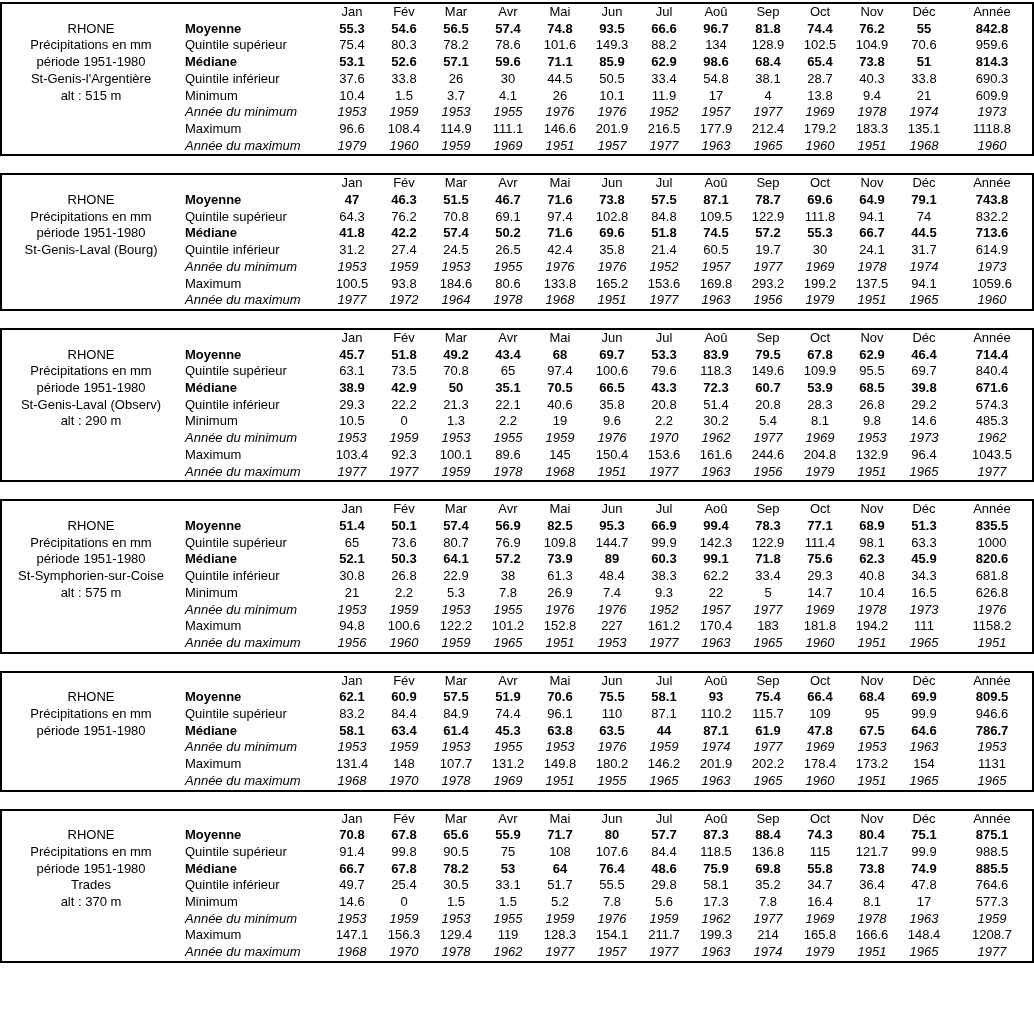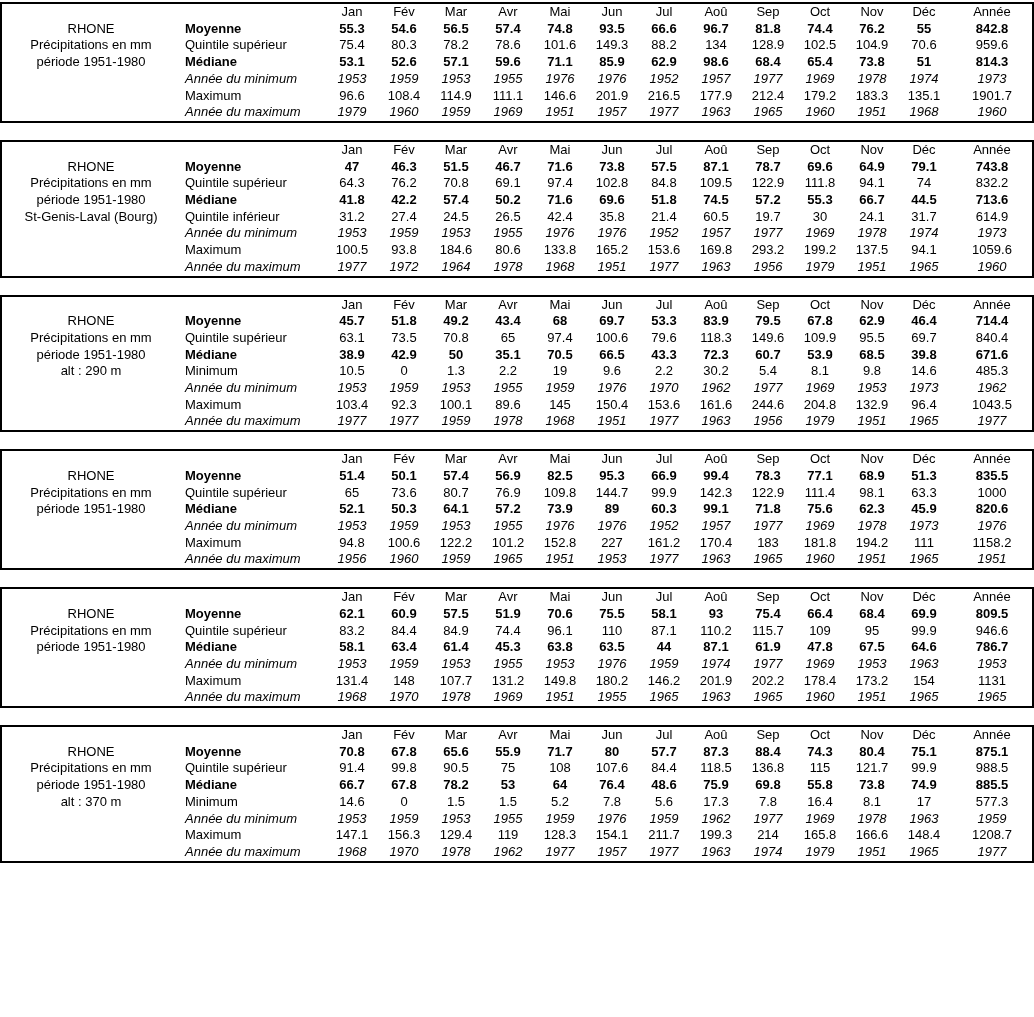--- a/index.html
+++ b/index.html
@@ -143,20 +143,54 @@
             <td class="value-cell">71.1</td>
             <td class="value-cell">85.9</td>
             <td class="value-cell">62.9</td>
             <td class="value-cell">98.6</td>
             <td class="value-cell">68.4</td>
             <td class="value-cell">65.4</td>
             <td class="value-cell">73.8</td>
             <td class="value-cell">51</td>
             <td class="value-cell">814.3</td>
           </tr>
+          <tr class="row-normal">
+            <td class="info-cell info-bold">St-Genis-l'Argentière</td>
+            <td class="label-cell">Quintile inférieur</td>
+            <td class="value-cell">37.6</td>
+            <td class="value-cell">33.8</td>
+            <td class="value-cell">26</td>
+            <td class="value-cell">30</td>
+            <td class="value-cell">44.5</td>
+            <td class="value-cell">50.5</td>
+            <td class="value-cell">33.4</td>
+            <td class="value-cell">54.8</td>
+            <td class="value-cell">38.1</td>
+            <td class="value-cell">28.7</td>
+            <td class="value-cell">40.3</td>
+            <td class="value-cell">33.8</td>
+            <td class="value-cell">690.3</td>
+          </tr>
+          <tr class="row-normal">
+            <td class="info-cell">alt : 515 m</td>
+            <td class="label-cell">Minimum</td>
+            <td class="value-cell">10.4</td>
+            <td class="value-cell">1.5</td>
+            <td class="value-cell">3.7</td>
+            <td class="value-cell">4.1</td>
+            <td class="value-cell">26</td>
+            <td class="value-cell">10.1</td>
+            <td class="value-cell">11.9</td>
+            <td class="value-cell">17</td>
+            <td class="value-cell">4</td>
+            <td class="value-cell">13.8</td>
+            <td class="value-cell">9.4</td>
+            <td class="value-cell">21</td>
+            <td class="value-cell">609.9</td>
+          </tr>
           <tr class="row-italic">
             <td class="info-cell"></td>
             <td class="label-cell">Année du minimum</td>
             <td class="value-cell">1953</td>
             <td class="value-cell">1959</td>
             <td class="value-cell">1953</td>
             <td class="value-cell">1955</td>
             <td class="value-cell">1976</td>
             <td class="value-cell">1976</td>
             <td class="value-cell">1952</td>
@@ -175,21 +209,21 @@
             <td class="value-cell">114.9</td>
             <td class="value-cell">111.1</td>
             <td class="value-cell">146.6</td>
             <td class="value-cell">201.9</td>
             <td class="value-cell">216.5</td>
             <td class="value-cell">177.9</td>
             <td class="value-cell">212.4</td>
             <td class="value-cell">179.2</td>
             <td class="value-cell">183.3</td>
             <td class="value-cell">135.1</td>
-            <td class="value-cell">1901.7</td>
+            <td class="value-cell">1118.8</td>
           </tr>
           <tr class="row-italic">
             <td class="info-cell"></td>
             <td class="label-cell">Année du maximum</td>
             <td class="value-cell">1979</td>
             <td class="value-cell">1960</td>
             <td class="value-cell">1959</td>
             <td class="value-cell">1969</td>
             <td class="value-cell">1951</td>
             <td class="value-cell">1957</td>
@@ -451,20 +485,37 @@
             <td class="value-cell">66.5</td>
             <td class="value-cell">43.3</td>
             <td class="value-cell">72.3</td>
             <td class="value-cell">60.7</td>
             <td class="value-cell">53.9</td>
             <td class="value-cell">68.5</td>
             <td class="value-cell">39.8</td>
             <td class="value-cell">671.6</td>
           </tr>
           <tr class="row-normal">
+            <td class="info-cell info-bold">St-Genis-Laval (Observ)</td>
+            <td class="label-cell">Quintile inférieur</td>
+            <td class="value-cell">29.3</td>
+            <td class="value-cell">22.2</td>
+            <td class="value-cell">21.3</td>
+            <td class="value-cell">22.1</td>
+            <td class="value-cell">40.6</td>
+            <td class="value-cell">35.8</td>
+            <td class="value-cell">20.8</td>
+            <td class="value-cell">51.4</td>
+            <td class="value-cell">20.8</td>
+            <td class="value-cell">28.3</td>
+            <td class="value-cell">26.8</td>
+            <td class="value-cell">29.2</td>
+            <td class="value-cell">574.3</td>
+          </tr>
+          <tr class="row-normal">
             <td class="info-cell">alt : 290 m</td>
             <td class="label-cell">Minimum</td>
             <td class="value-cell">10.5</td>
             <td class="value-cell">0</td>
             <td class="value-cell">1.3</td>
             <td class="value-cell">2.2</td>
             <td class="value-cell">19</td>
             <td class="value-cell">9.6</td>
             <td class="value-cell">2.2</td>
             <td class="value-cell">30.2</td>
@@ -612,20 +663,54 @@
             <td class="value-cell">73.9</td>
             <td class="value-cell">89</td>
             <td class="value-cell">60.3</td>
             <td class="value-cell">99.1</td>
             <td class="value-cell">71.8</td>
             <td class="value-cell">75.6</td>
             <td class="value-cell">62.3</td>
             <td class="value-cell">45.9</td>
             <td class="value-cell">820.6</td>
           </tr>
+          <tr class="row-normal">
+            <td class="info-cell info-bold">St-Symphorien-sur-Coise</td>
+            <td class="label-cell">Quintile inférieur</td>
+            <td class="value-cell">30.8</td>
+            <td class="value-cell">26.8</td>
+            <td class="value-cell">22.9</td>
+            <td class="value-cell">38</td>
+            <td class="value-cell">61.3</td>
+            <td class="value-cell">48.4</td>
+            <td class="value-cell">38.3</td>
+            <td class="value-cell">62.2</td>
+            <td class="value-cell">33.4</td>
+            <td class="value-cell">29.3</td>
+            <td class="value-cell">40.8</td>
+            <td class="value-cell">34.3</td>
+            <td class="value-cell">681.8</td>
+          </tr>
+          <tr class="row-normal">
+            <td class="info-cell">alt : 575 m</td>
+            <td class="label-cell">Minimum</td>
+            <td class="value-cell">21</td>
+            <td class="value-cell">2.2</td>
+            <td class="value-cell">5.3</td>
+            <td class="value-cell">7.8</td>
+            <td class="value-cell">26.9</td>
+            <td class="value-cell">7.4</td>
+            <td class="value-cell">9.3</td>
+            <td class="value-cell">22</td>
+            <td class="value-cell">5</td>
+            <td class="value-cell">14.7</td>
+            <td class="value-cell">10.4</td>
+            <td class="value-cell">16.5</td>
+            <td class="value-cell">626.8</td>
+          </tr>
           <tr class="row-italic">
             <td class="info-cell"></td>
             <td class="label-cell">Année du minimum</td>
             <td class="value-cell">1953</td>
             <td class="value-cell">1959</td>
             <td class="value-cell">1953</td>
             <td class="value-cell">1955</td>
             <td class="value-cell">1976</td>
             <td class="value-cell">1976</td>
             <td class="value-cell">1952</td>
@@ -903,20 +988,37 @@
             <td class="value-cell">76.4</td>
             <td class="value-cell">48.6</td>
             <td class="value-cell">75.9</td>
             <td class="value-cell">69.8</td>
             <td class="value-cell">55.8</td>
             <td class="value-cell">73.8</td>
             <td class="value-cell">74.9</td>
             <td class="value-cell">885.5</td>
           </tr>
           <tr class="row-normal">
+            <td class="info-cell info-bold">Trades</td>
+            <td class="label-cell">Quintile inférieur</td>
+            <td class="value-cell">49.7</td>
+            <td class="value-cell">25.4</td>
+            <td class="value-cell">30.5</td>
+            <td class="value-cell">33.1</td>
+            <td class="value-cell">51.7</td>
+            <td class="value-cell">55.5</td>
+            <td class="value-cell">29.8</td>
+            <td class="value-cell">58.1</td>
+            <td class="value-cell">35.2</td>
+            <td class="value-cell">34.7</td>
+            <td class="value-cell">36.4</td>
+            <td class="value-cell">47.8</td>
+            <td class="value-cell">764.6</td>
+          </tr>
+          <tr class="row-normal">
             <td class="info-cell">alt : 370 m</td>
             <td class="label-cell">Minimum</td>
             <td class="value-cell">14.6</td>
             <td class="value-cell">0</td>
             <td class="value-cell">1.5</td>
             <td class="value-cell">1.5</td>
             <td class="value-cell">5.2</td>
             <td class="value-cell">7.8</td>
             <td class="value-cell">5.6</td>
             <td class="value-cell">17.3</td>

